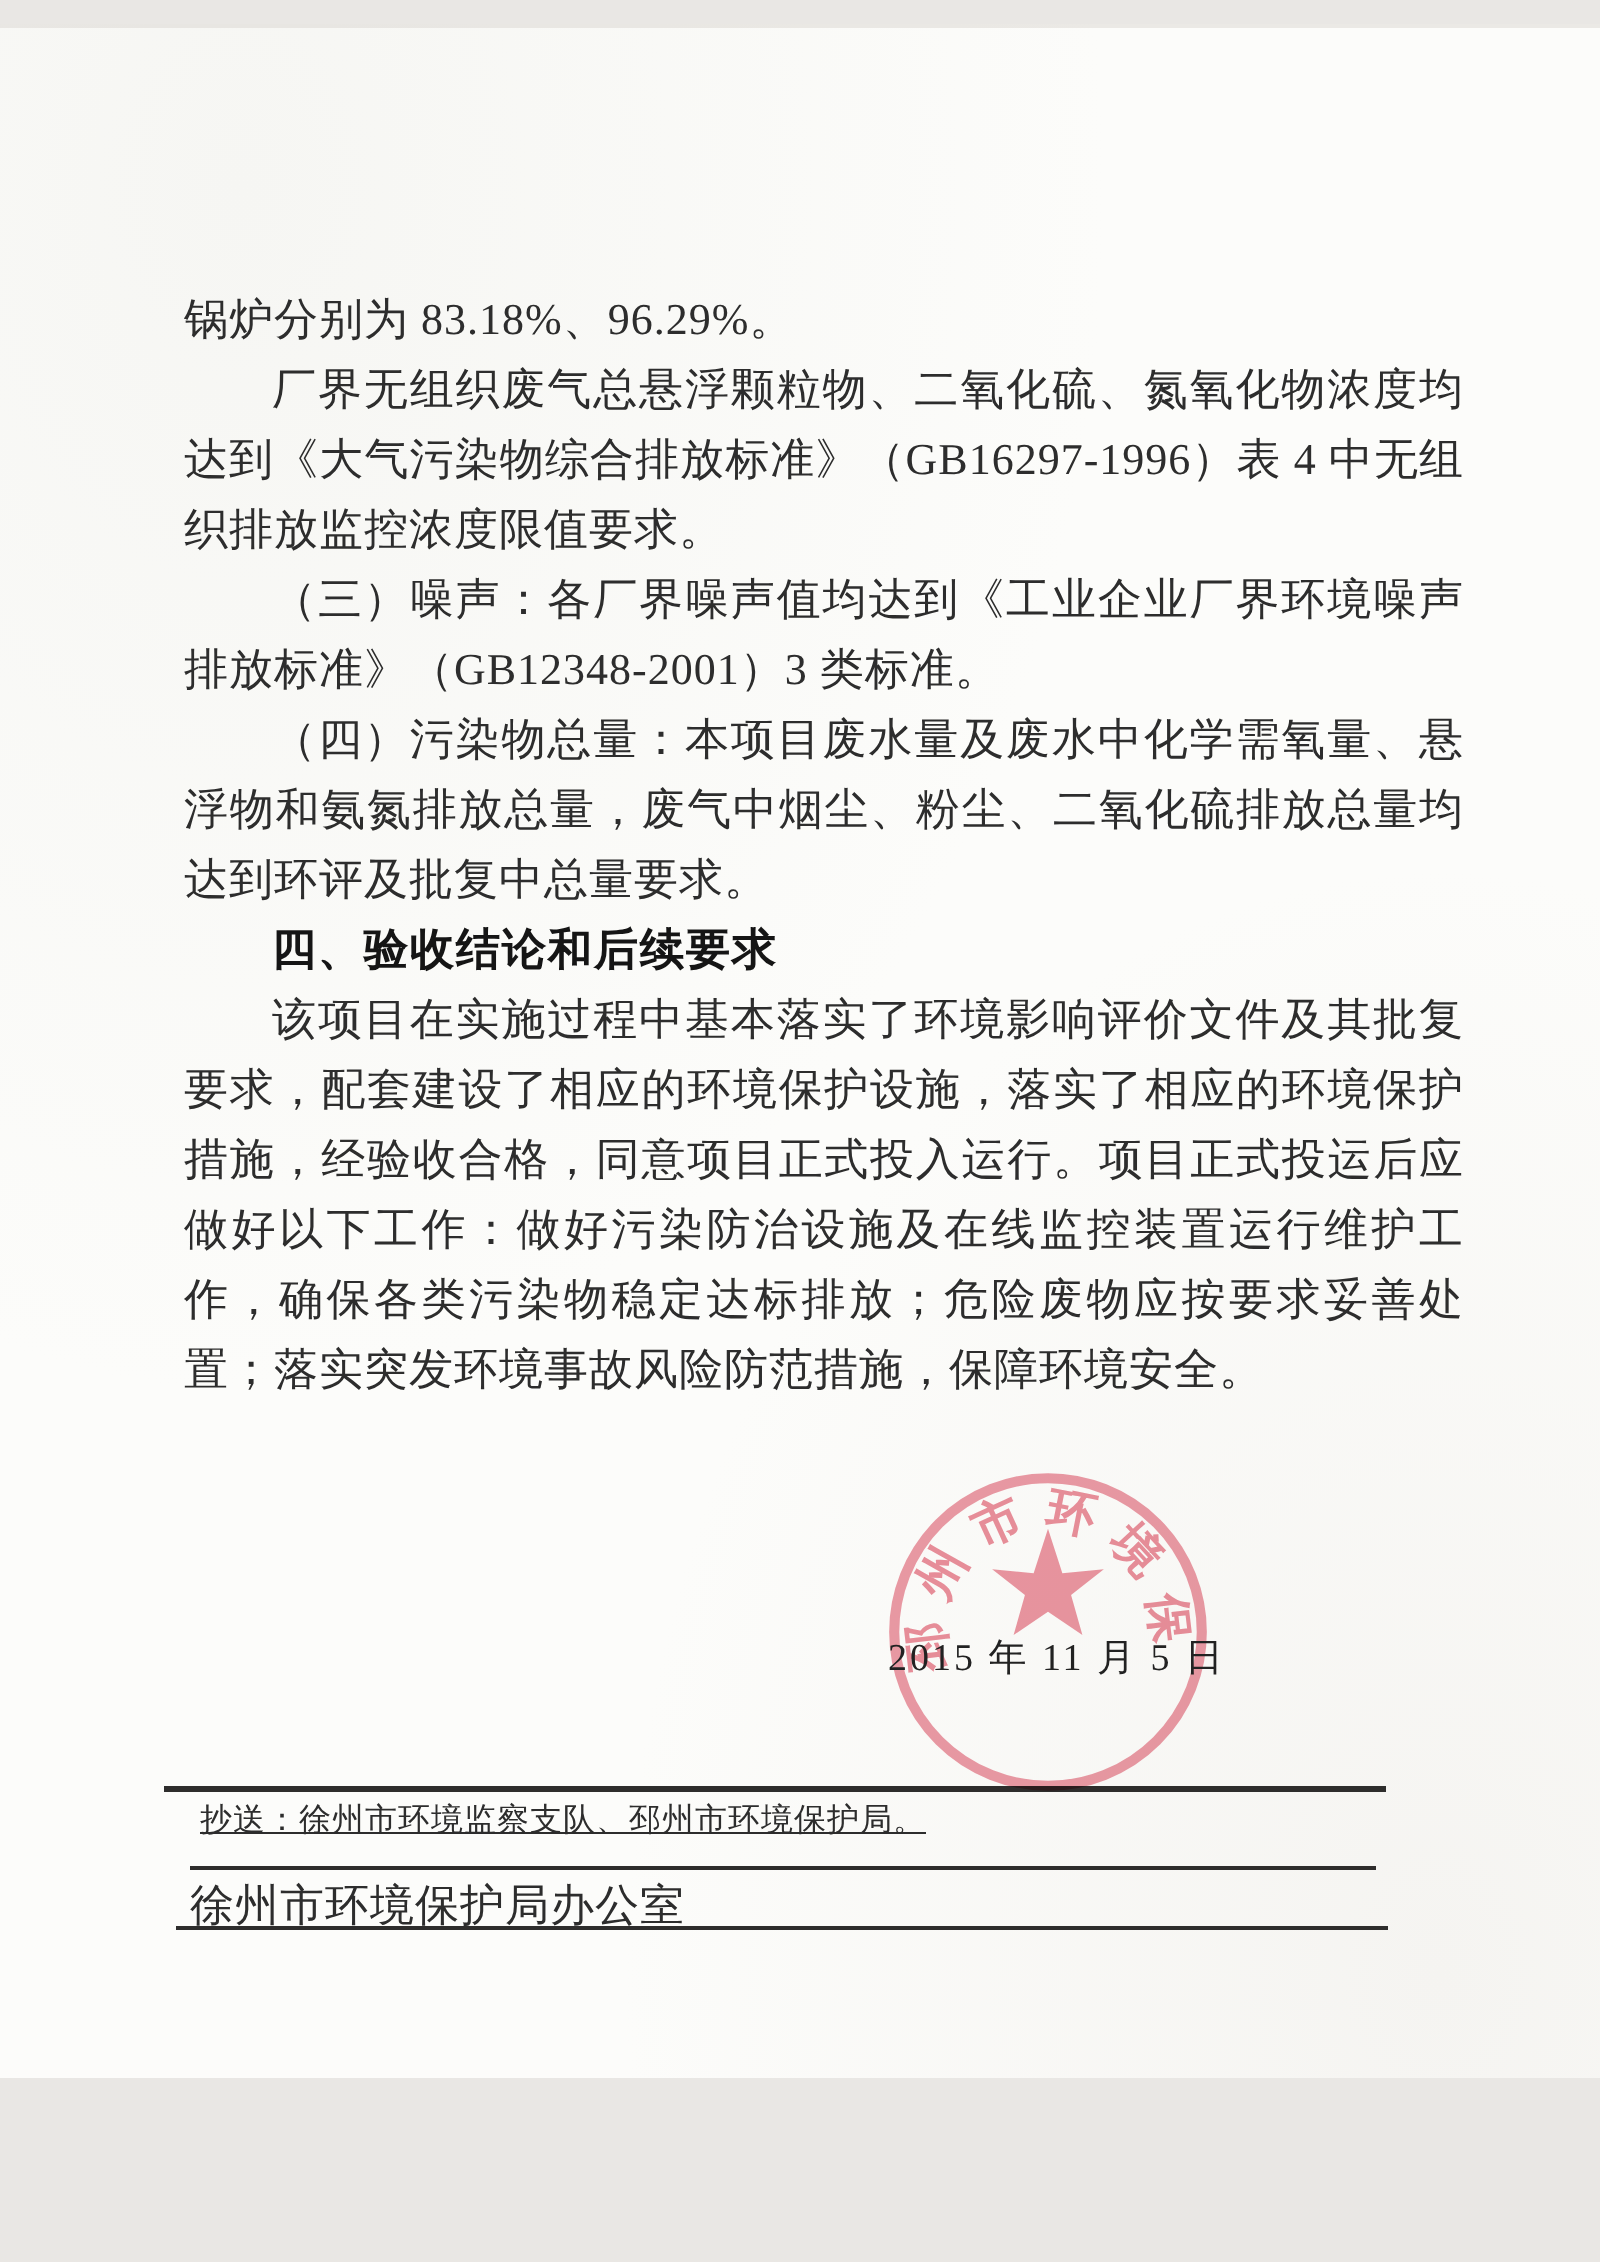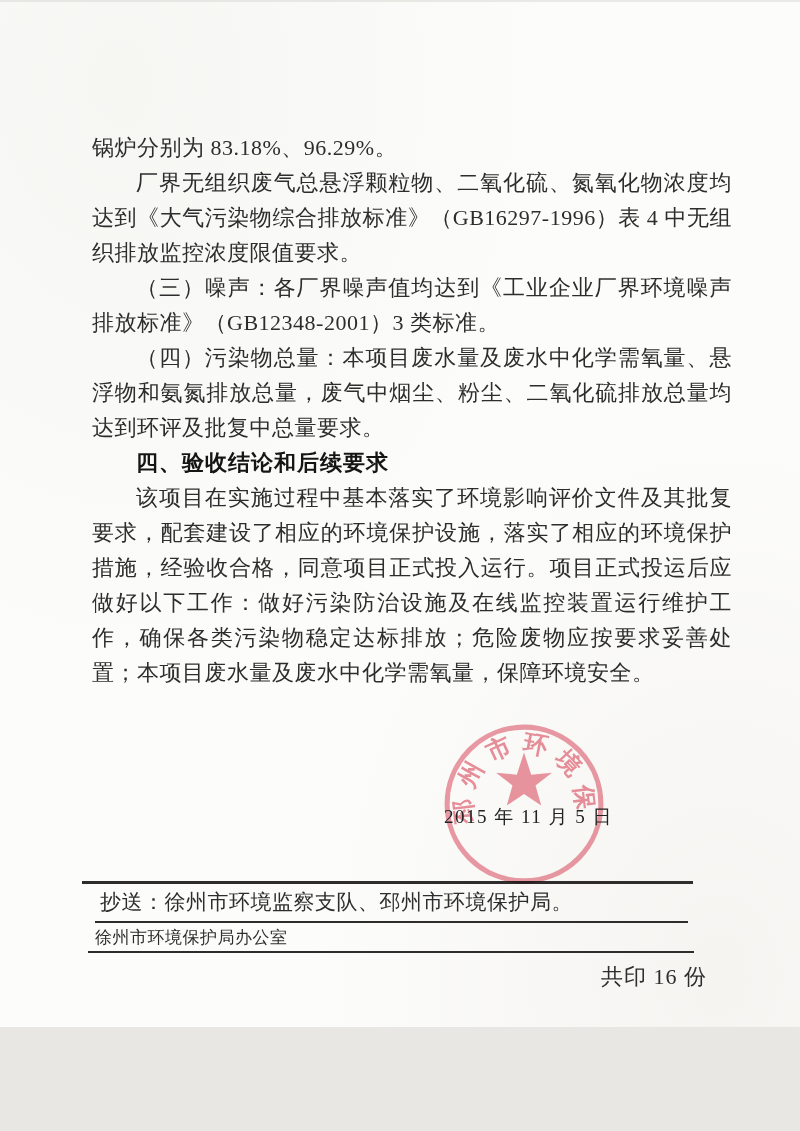--- a/index.html
+++ b/index.html
@@ -1,19 +1,19 @@
 <!DOCTYPE html>
 <html><head>
 <meta charset="utf-8">
 <style>
   html,body { margin:0; padding:0; background:#e9e7e4; }
   .page {
     position:relative;
     width:800px; height:1027px;
-    margin:0 auto;
+    margin:12px auto;
     background:
       radial-gradient(ellipse at 15% 8%, #f6f6f3 0%, rgba(246,246,243,0) 45%),
       radial-gradient(ellipse at 90% 95%, #f5f4f1 0%, rgba(245,244,241,0) 40%),
       #fcfcfa;
     font-family:"Liberation Serif","DejaVu Serif",serif;
     color:#2d2d2d;
     overflow:hidden;
   }
   .page::before {
     content:""; position:absolute; top:0; left:0; right:0; height:2px;
@@ -39,26 +39,26 @@
   .stamp {
     position:absolute; left:438px; top:718px; width:172px; height:172px;
     mix-blend-mode:multiply; z-index:2; opacity:.92;
   }
   .rule { position:absolute; background:#2e2d2c; }
   .rule-a { left:82px;  top:881px; width:611px; height:3px; }
   .rule-b { left:95px;  top:921px; width:593px; height:2px; }
   .rule-c { left:88px;  top:951px; width:606px; height:2px; }
   .footer-cc {
     position:absolute; left:100px; top:888px;
-    font-size:21px; letter-spacing:0.5px;
+    font-size:16px; letter-spacing:0.5px;text-decoration:underline;
   }
   .footer-row {
     position:absolute; left:95px; top:926px; width:588px;
     display:flex; justify-content:space-between;
-    font-size:17px; letter-spacing:0.5px;font-family:Liberation Mono, monospace;
+    font-size:22px; letter-spacing:0.5px;font-family:Liberation Mono, monospace;
   }
   .footer-copies {
     position:absolute; left:575px; top:962px; width:132px;
     text-align:right; font-size:22px; letter-spacing:1px;
   }
   .page-number {
     position:absolute; left:355px; top:1041px; width:80px;
     text-align:center; font-size:14px; color:#4a4a4a; letter-spacing:2px;
   }
 </style>
@@ -66,21 +66,21 @@
 <body>
 
 <div class="page">
 
   <div class="body-text">
     <p class="no-indent">锅炉分别为 83.18%、96.29%。</p>
     <p>厂界无组织废气总悬浮颗粒物、二氧化硫、氮氧化物浓度均达到《大气污染物综合排放标准》（GB16297-1996）表 4 中无组织排放监控浓度限值要求。</p>
     <p>（三）噪声：各厂界噪声值均达到《工业企业厂界环境噪声排放标准》（GB12348-2001）3 类标准。</p>
     <p>（四）污染物总量：本项目废水量及废水中化学需氧量、悬浮物和氨氮排放总量，废气中烟尘、粉尘、二氧化硫排放总量均达到环评及批复中总量要求。</p>
     <h2 class="section-heading">四、验收结论和后续要求</h2>
-    <p>该项目在实施过程中基本落实了环境影响评价文件及其批复要求，配套建设了相应的环境保护设施，落实了相应的环境保护措施，经验收合格，同意项目正式投入运行。项目正式投运后应做好以下工作：做好污染防治设施及在线监控装置运行维护工作，确保各类污染物稳定达标排放；危险废物应按要求妥善处置；本项目废水量及废水中化学需氧量，保障环境安全。</p>
+    <p>该项目在实施过程中基本落实了环境影响评价文件及其批复要求，配套建设了相应的环境保护设施，落实了相应的环境保护措施，经验收合格，同意项目正式投入运行。项目正式投运后应做好以下工作：做好污染防治设施及在线监控装置运行维护工作，确保各类污染物稳定达标排放；危险废物应按要求妥善处置；落实突发环境事故风险防范措施，保障环境安全。</p>
   </div>
 
   <div class="stamp">
     <svg viewBox="0 0 170 170" width="172" height="172">
       <circle cx="85" cy="85" r="76" fill="none" stroke="#e87f8e" stroke-width="5" opacity="0.85"></circle>
       <polygon points="85,34 92.1,56 112.6,54 96.4,66.7 102,86.5 85,75 68,86.5 73.6,66.7 57.4,54 77.9,56" fill="#e87a8a" opacity="0.85"></polygon>
       <path id="seal-arc" d="M 36.1 102.8 A 52 52 0 1 1 133.9 102.8" fill="none"></path>
       <text font-size="24" font-weight="bold" fill="#e87a8a" opacity="0.9" font-family="Liberation Serif, DejaVu Serif, serif">
         <textPath href="#seal-arc" startOffset="0" textLength="252" lengthAdjust="spacing">邳州市环境保护局</textPath>
       </text>
@@ -89,17 +89,16 @@
 
   <div class="sign-date">2015 年 11 月 5 日</div>
 
   <div class="rule rule-a"></div>
   <div class="footer-cc">抄送：徐州市环境监察支队、邳州市环境保护局。</div>
   <div class="rule rule-b"></div>
   <div class="footer-row">
     <span>徐州市环境保护局办公室</span>
   </div>
   <div class="rule rule-c"></div>
-  <div class="footer-copies">共印 16 份</div>
 
   <div class="page-number">- 4 -</div>
 
 </div>
 
 </body></html>

